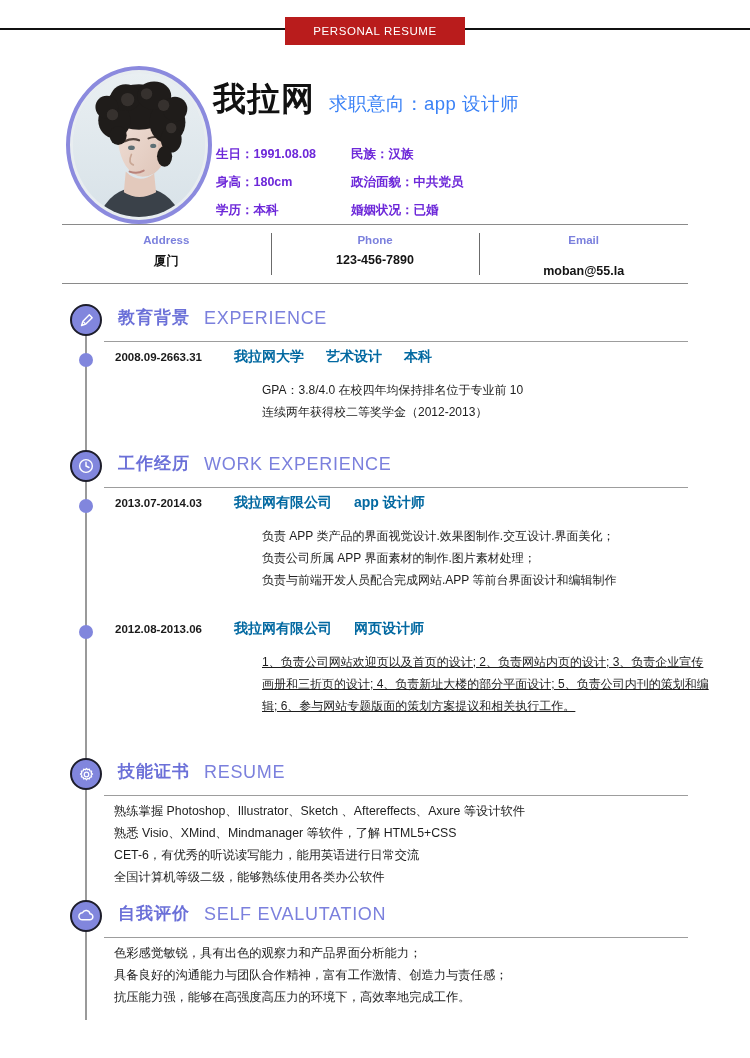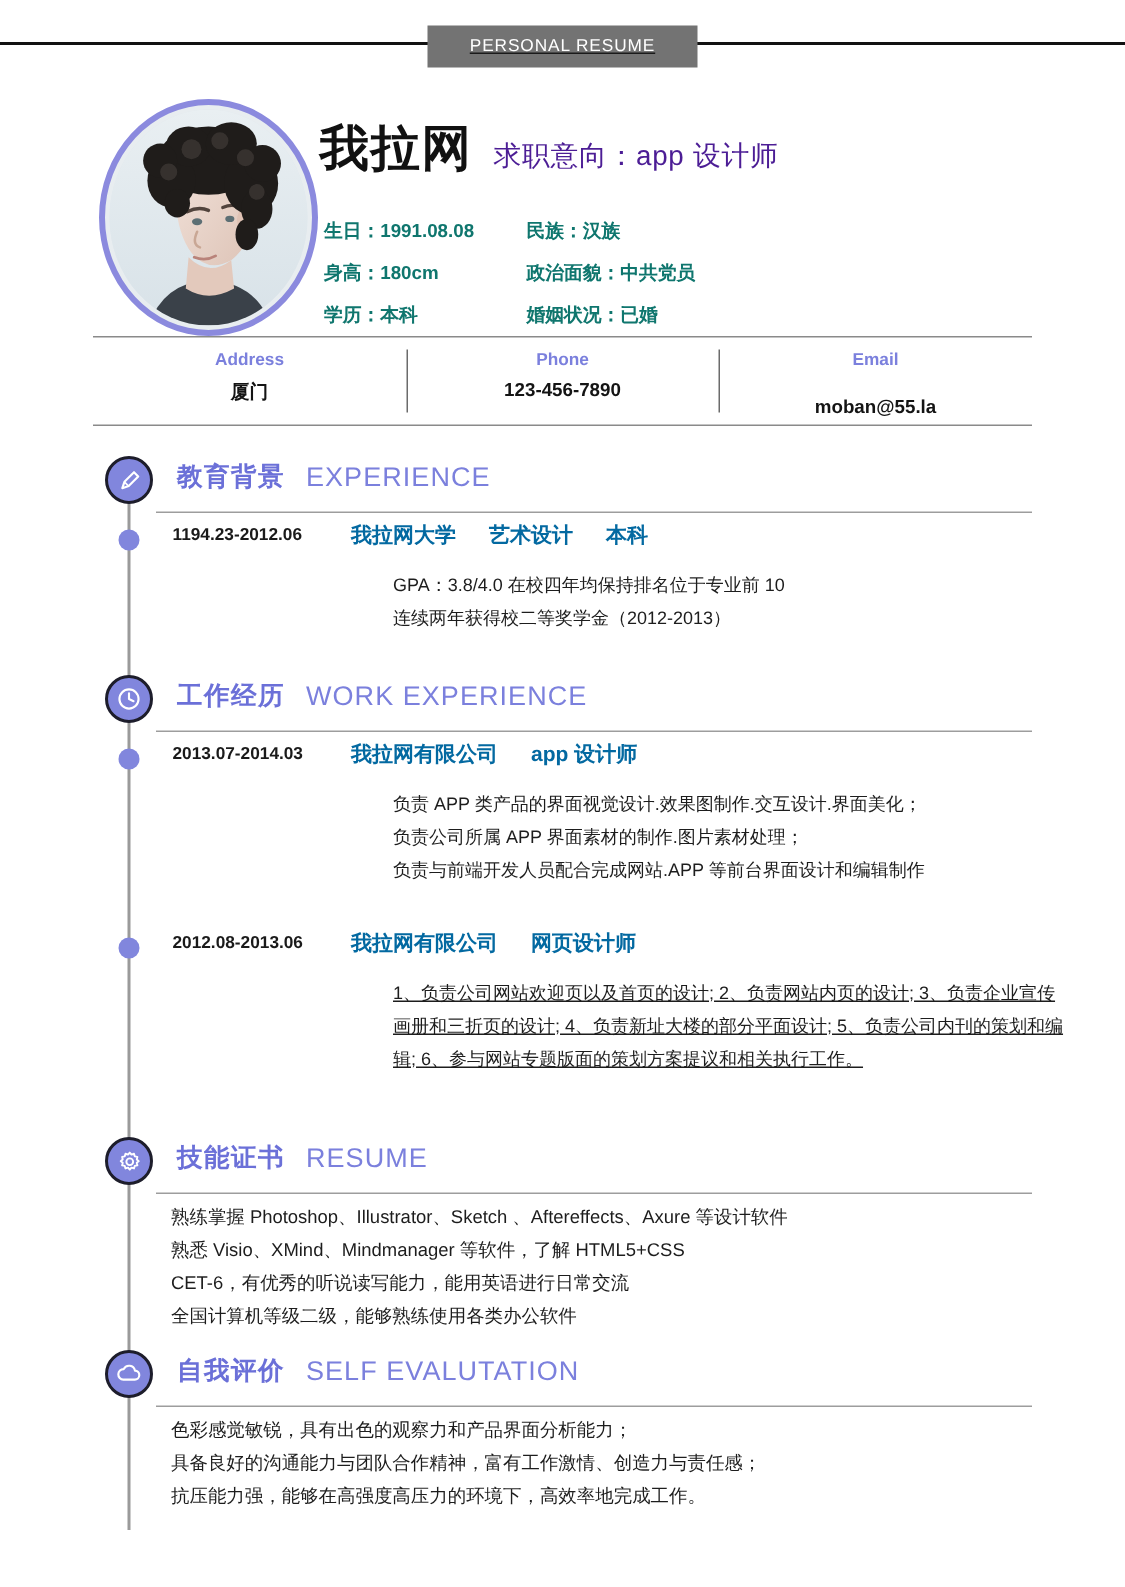--- a/index.html
+++ b/index.html
@@ -24,25 +24,24 @@
     width: 750px;
     height: 2px;
     background: #111111;
   }
   .banner {
     position: absolute;
     top: 17px;
     left: 285px;
     width: 180px;
     height: 28px;
-    background: #737373;
+    background: #b91c1c;
     display: flex;
     align-items: center;
     justify-content: center;
-    text-decoration: underline;
   }
   .banner-text {
     color: #ffffff;
     font-size: 11.5px;
     letter-spacing: 0.6px;
   }
 
   
   .header {
     position: absolute;
@@ -81,38 +80,38 @@
   }
   .name {
     font-size: 33px;
     font-weight: 700;
     color: #111111;
     letter-spacing: 1px;
     line-height: 1;
   }
   .objective {
     font-size: 18.5px;
-    color: #4c1d95;
+    color: #3b82f6;
     letter-spacing: 0.5px;
     line-height: 1;
   }
 
   .info-grid {
     position: absolute;
     left: 216px;
     top: 84px;
     display: grid;
     grid-template-columns: 135px auto;
     row-gap: 11px;
     column-gap: 0px;
   }
   .info-item {
     font-size: 12.5px;
     font-weight: 700;
-    color: #0f766e;
+    color: #6d28d9;
     white-space: nowrap;
   }
 
   
   .contact {
     position: absolute;
     left: 62px;
     top: 224px;
     width: 626px;
     border-top: 1px solid #8a8a8a;
@@ -359,21 +358,21 @@
   </div>
   <div class="sec-head">
     <span class="sec-cn">教育背景</span>
     <span class="sec-en">EXPERIENCE</span>
   </div>
   <div class="sec-rule" style="top:37px;"></div>
 </div>
 
 <div class="entry" style="top:348px;">
   <div class="entry-dot" style="top:5px;"></div>
-  <div class="entry-date" style="top:3px;">1194.23-2012.06</div>
+  <div class="entry-date" style="top:3px;">2008.09-2663.31</div>
   <div class="entry-title" style="top:0px;">
     <span>我拉网大学</span><span class="gap"></span><span>艺术设计</span><span class="gap"></span><span>本科</span>
   </div>
   <div class="entry-body" style="top:31px;">GPA：3.8/4.0 在校四年均保持排名位于专业前 10</div>
   <div class="entry-body" style="top:53px;">连续两年获得校二等奖学金（2012-2013）</div>
 </div>
 
 <div class="section" style="top:450px;">
   <div class="sec-icon" style="top:0px;">
     <svg width="18" height="18" viewBox="0 0 24 24">

